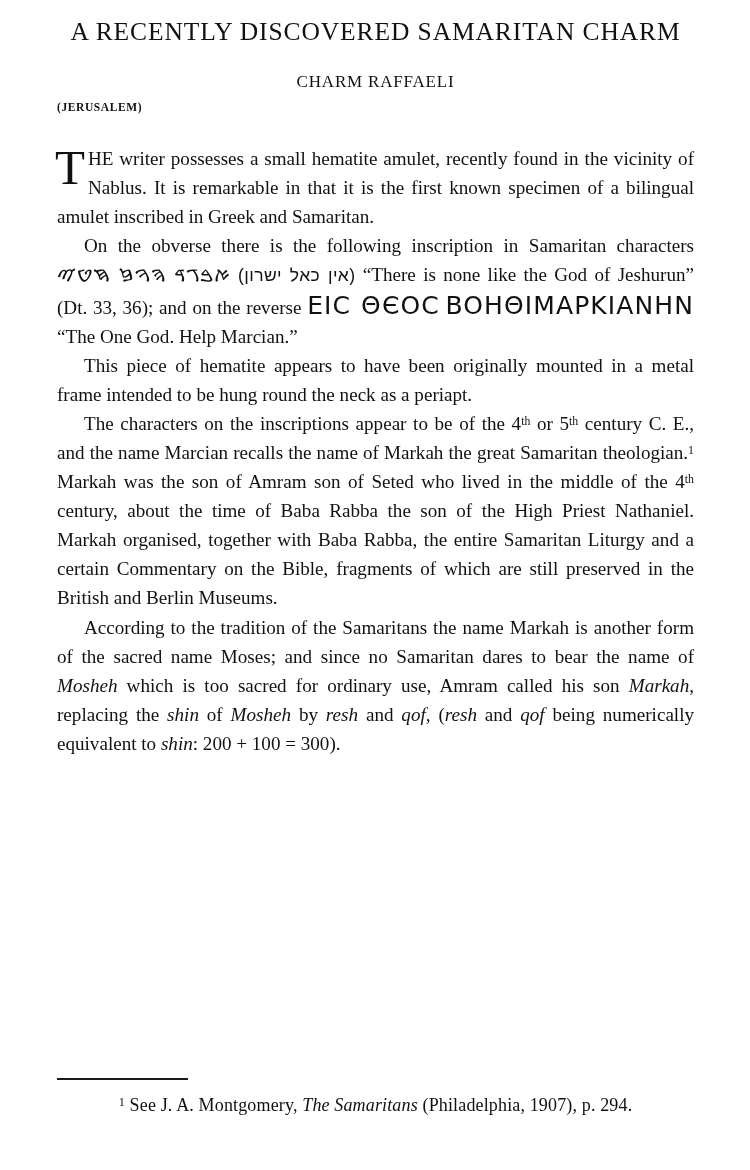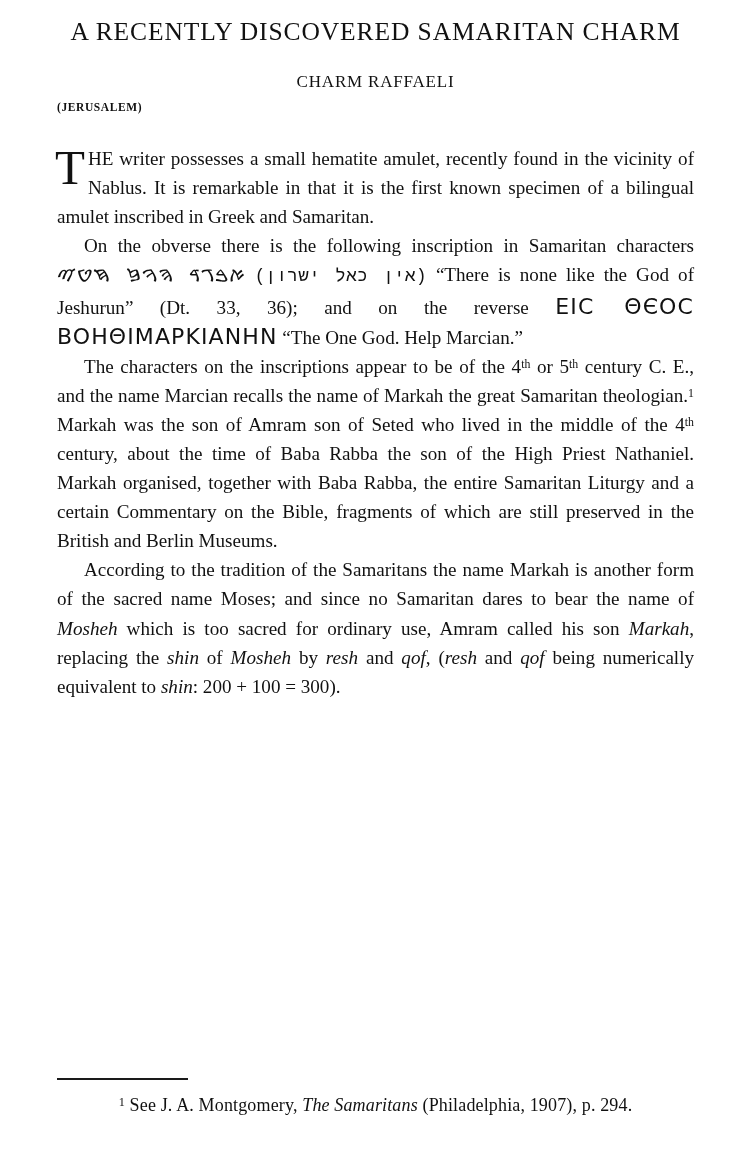--- a/index.html
+++ b/index.html
@@ -82,30 +82,30 @@
     font-size: 0.62em;
     vertical-align: 0.46em;
     line-height: 0;
   }
 
   i, .ital {
     font-style: italic;
   }
 
   .semitic {
-    font-family: Liberation Mono, monospace;
+    font-family: Liberation Sans, sans-serif;
     font-size: 17.5px;
     direction: rtl;
     unicode-bidi: isolate;
     letter-spacing: 0.4px;
   }
 
   .greek {
     font-family: "DejaVu Sans", sans-serif;
-    font-size: 22px;
+    font-size: 25px;
     letter-spacing: 1.1px;
   }
 
   
   .footnote-area {
     position: absolute;
     left: 57px;
     top: 1078px;
     width: 637px;
   }
@@ -136,20 +136,21 @@
     <h1 class="title">A RECENTLY DISCOVERED SAMARITAN CHARM</h1>
     <div class="author">CHARM RAFFAELI</div>
     <div class="affiliation">(JERUSALEM)</div>
 
     <div class="body-block">
 
       <p><span class="dropcap">T</span><span>HE writer possesses a small hematite amulet, recently found in the vicinity of Nablus. It is remarkable in that it is the first known specimen of a bilingual amulet inscribed in Greek and Samaritan.</span></p>
 
       <p class="indent"><span>On the obverse there is the following inscription in Samaritan characters</span> <span class="semitic">ࠀࠁࠂࠃ ࠄࠅࠆ ࠇࠈࠉ</span> <span class="semitic">(אין כאל ישרון)</span> <span>“There is none like the God of Jeshurun” (Dt. 33, 36); and on the reverse</span> <span class="greek">ΕΙC ΘЄOC</span> <span class="greek">BOHΘIMAPKIANHN</span> <span>“The One God. Help Marcian.”</span></p>
 
+      <p class="indent">This piece of hematite appears to have been originally mounted in a metal frame intended to be hung round the neck as a periapt.</p>
 
       <p class="indent"><span>The characters on the inscriptions appear to be of the 4</span><sup>th</sup><span> or 5</span><sup>th</sup><span> century C. E., and the name Marcian recalls the name of Markah the great Samaritan theologian.</span><sup>1</sup><span> Markah was the son of Amram son of Seted who lived in the middle of the 4</span><sup>th</sup><span> century, about the time of Baba Rabba the son of the High Priest Nathaniel. Markah organised, together with Baba Rabba, the entire Samaritan Liturgy and a certain Commentary on the Bible, fragments of which are still preserved in the British and Berlin Museums.</span></p>
 
       <p class="indent"><span>According to the tradition of the Samaritans the name Markah is another form of the sacred name Moses; and since no Samaritan dares to bear the name of </span><i>Mosheh</i><span> which is too sacred for ordinary use, Amram called his son </span><i>Markah</i><span>, replacing the </span><i>shin</i><span> of </span><i>Mosheh</i><span> by </span><i>resh</i><span> and </span><i>qof</i><span>, (</span><i>resh</i><span> and </span><i>qof</i><span> being numerically equivalent to </span><i>shin</i><span>: 200 + 100 = 300).</span></p>
 
     </div>
   </div>
 
   <div class="footnote-area">
     <div class="footnote-rule"></div>

